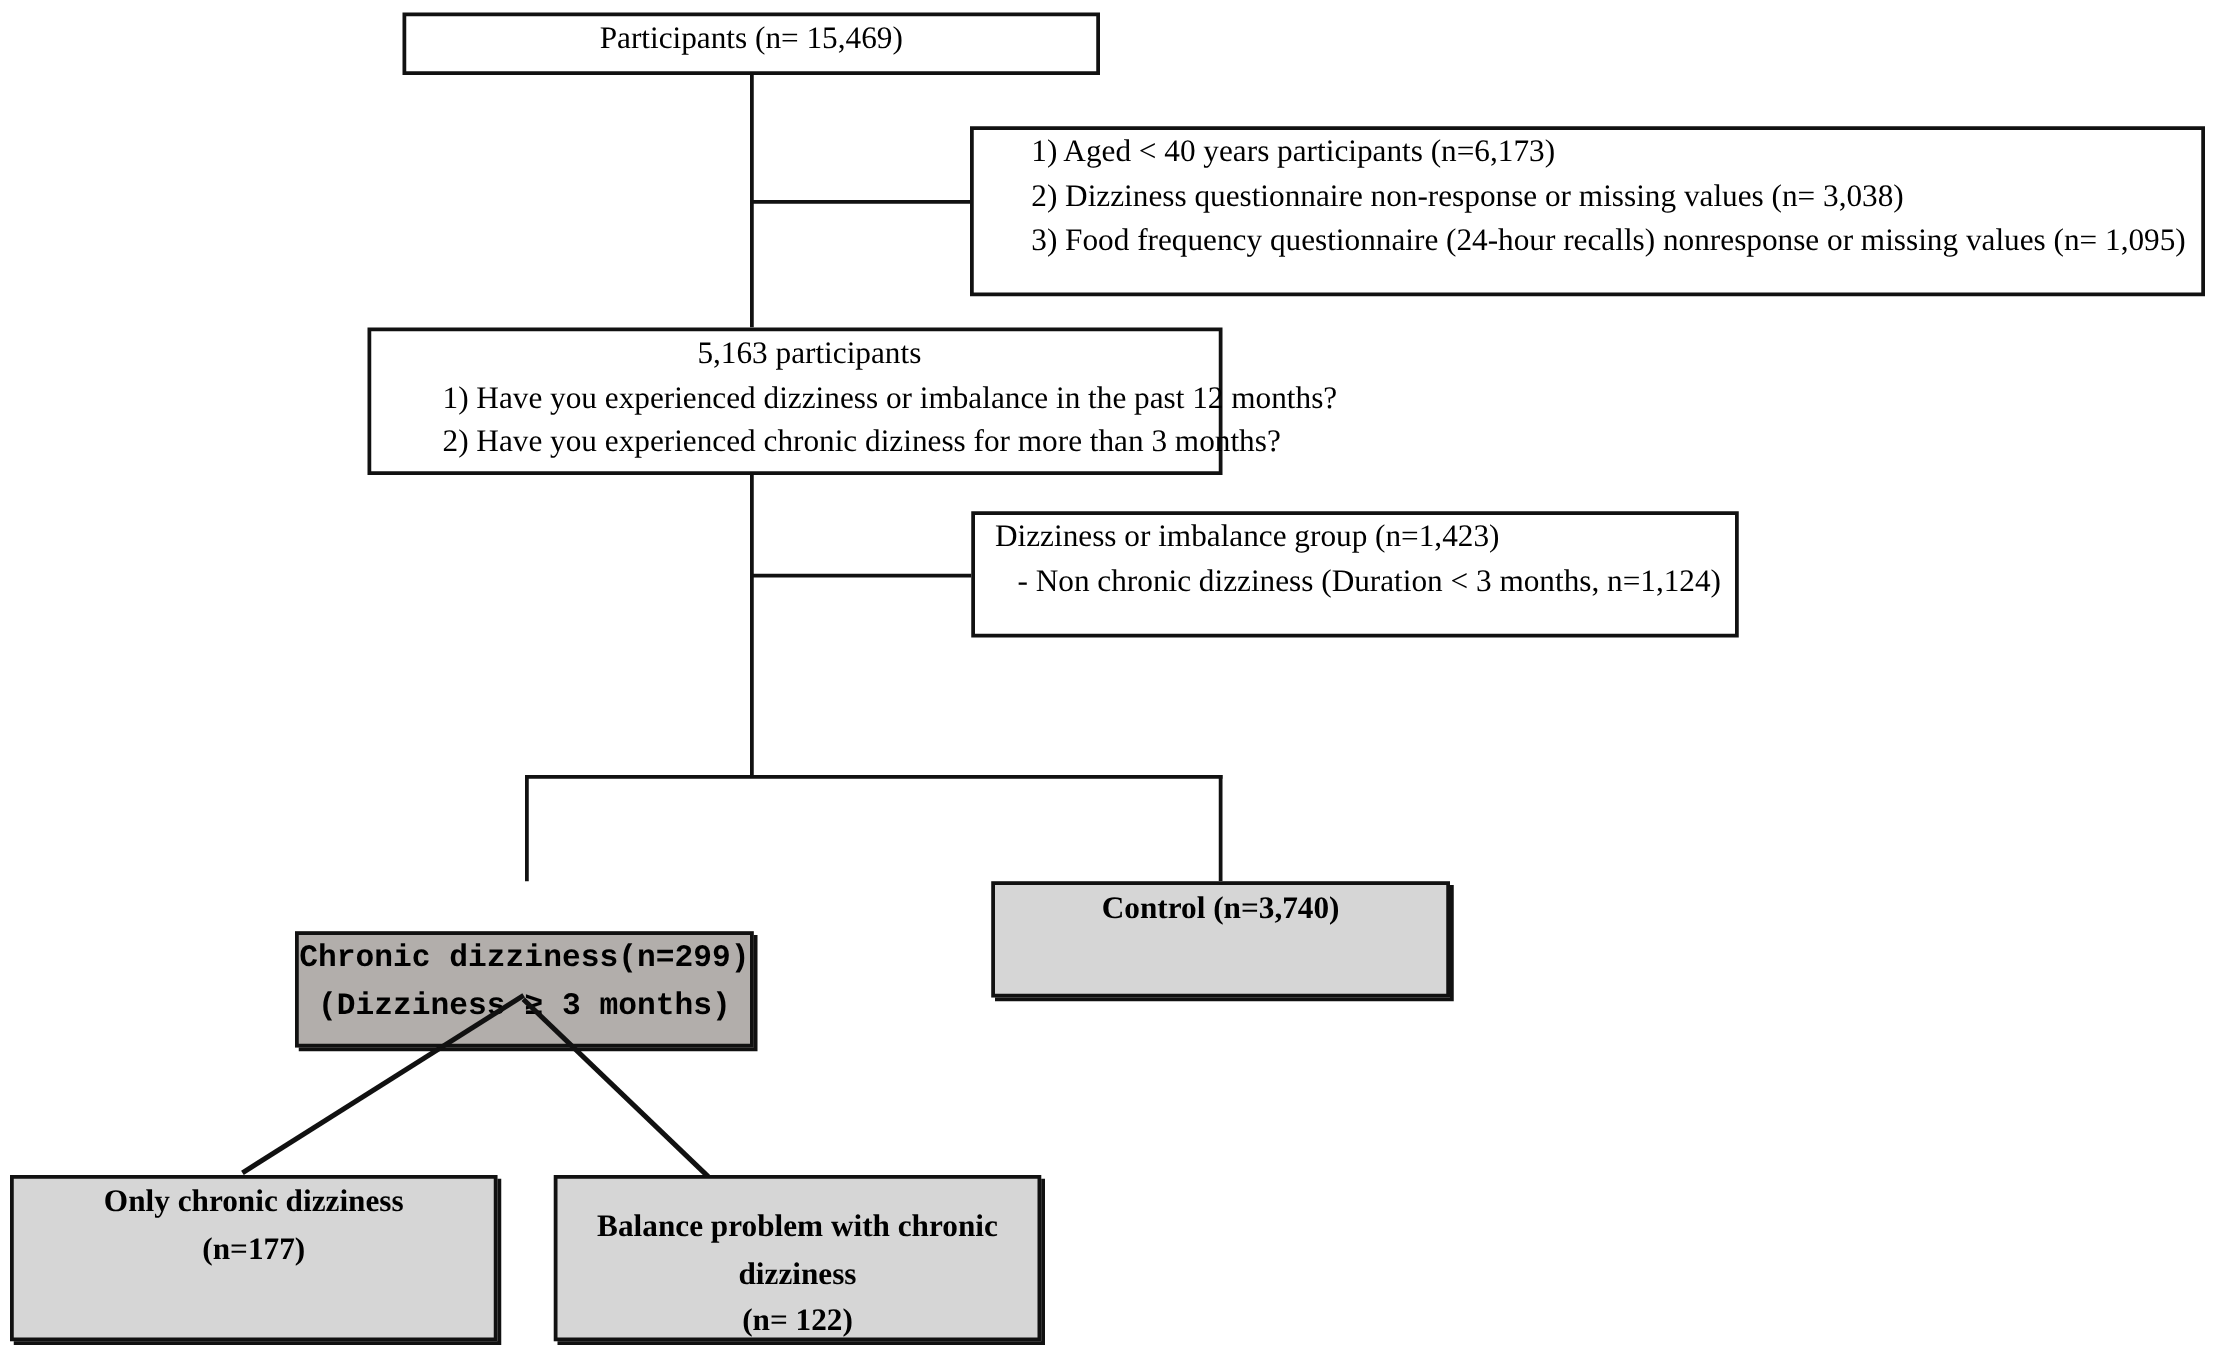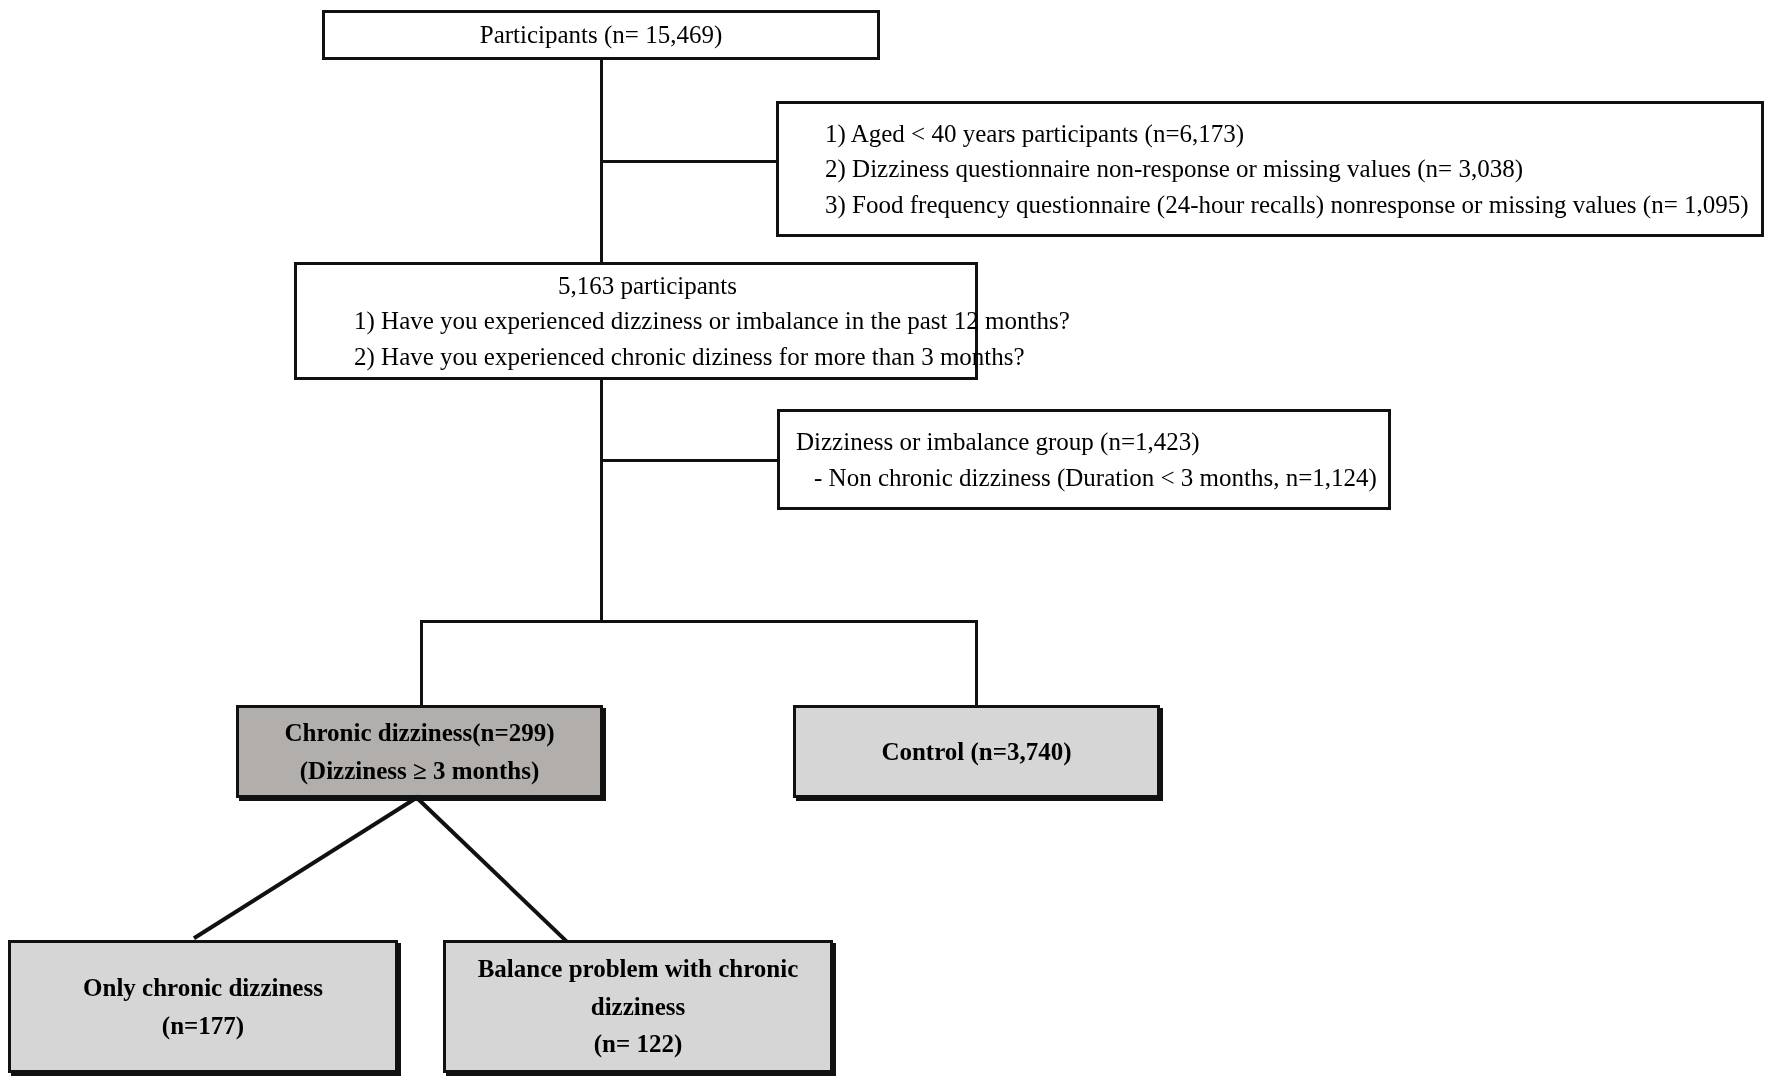--- a/index.html
+++ b/index.html
@@ -18,21 +18,21 @@
     background: #ffffff;
     overflow: hidden;
   }
   .box {
     position: absolute;
     box-sizing: border-box;
     border: 3px solid #111111;
     background: #ffffff;
     display: flex;
     flex-direction: column;
-    justify-content: center;
+    justify-content: flex-start;
   }
   .box.shadowed {
     box-shadow: 3px 3px 0 0 #111111;
   }
   .line {
     position: absolute;
     background: #111111;
   }
   .vline { width: 3px; }
   .hline { height: 3px; }
@@ -52,21 +52,21 @@
   .pad-l { padding-left: 16px; }
   .indent { padding-left: 46px; }
   .indent2 { padding-left: 34px; }
   .bold {
     font-weight: bold;
     font-size: 25px;
     line-height: 1.5;
     text-align: center;
     white-space: nowrap;
   }
-  .bold-wrap { white-space: normal; }
+  .bold-wrap { white-space: normal; margin-top: 20px; }
   .gray-dark { background: #b2aeab; }
   .gray-light { background: #d6d6d6; }
 </style>
 </head>
 <body>
 
 <div id="canvas">
 
   <div class="box" style="left:322px; top:10px; width:558px; height:50px;">
     <div class="txt center">Participants (n= 15,469)</div>
@@ -94,21 +94,21 @@
 
   <div class="box" style="left:777px; top:409px; width:614px; height:101px;">
     <div class="txt left pad-l">Dizziness or imbalance group (n=1,423)</div>
     <div class="txt left indent2">- Non chronic dizziness (Duration &lt; 3 months, n=1,124)</div>
   </div>
 
   <div class="line hline" style="left:420px; top:620px; width:558px;"></div>
   <div class="line vline" style="left:420px; top:620px; height:85px;"></div>
   <div class="line vline" style="left:975px; top:620px; height:85px;"></div>
 
-  <div class="box shadowed gray-dark" style="left:236px; top:705px; width:367px; height:93px;">
+  <div class="box shadowed gray-dark" style="left:236px; top:745px; width:367px; height:93px;font-family:Liberation Mono, monospace;">
     <div class="bold">Chronic dizziness(n=299)</div>
     <div class="bold">(Dizziness ≥ 3 months)</div>
   </div>
 
   <div class="box shadowed gray-light" style="left:793px; top:705px; width:367px; height:93px;gap:28px;">
     <div class="bold">Control (n=3,740)</div>
   </div>
 
   <div class="diag" style="left:420px; top:798px; width:266px; transform: rotate(147.75deg);"></div>
 

